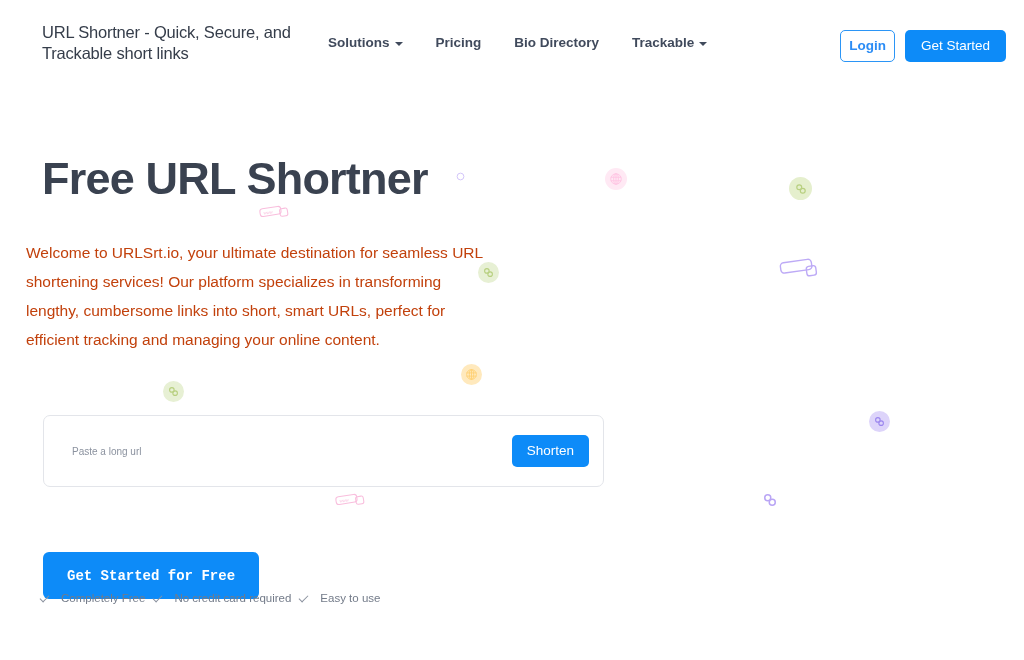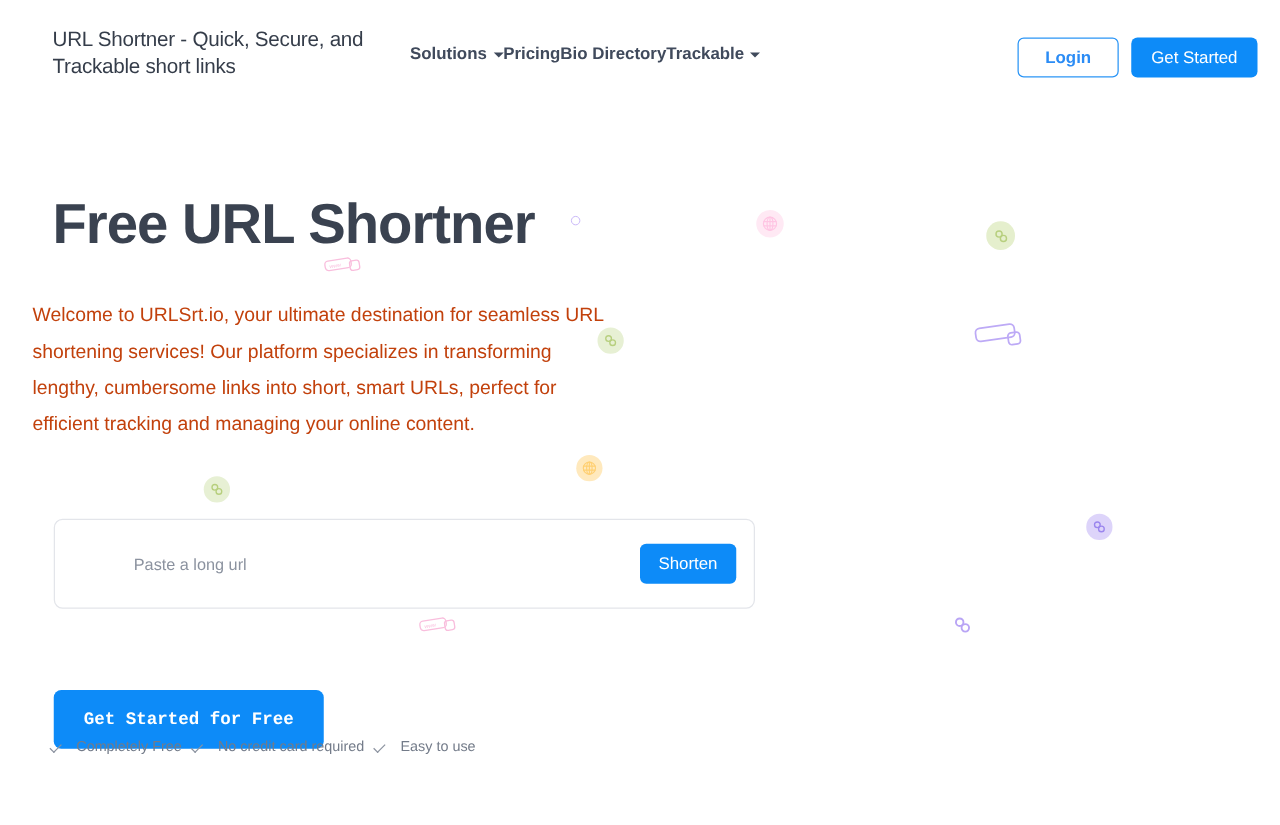--- a/index.html
+++ b/index.html
@@ -32,20 +32,21 @@
     line-height: 21px;
     color: #353d4a;
     letter-spacing: -0.2px;
   }
   .nav {
     position: absolute;
     left: 328px;
     top: 35px;
     display: flex;
     align-items: center;
+    gap: 33px;
   }
   .nav-item {
     font-size: 13.5px;
     font-weight: bold;
     color: #404a5c;
     display: flex;
     align-items: center;
     gap: 5px;
     white-space: nowrap;
     cursor: pointer;
@@ -66,21 +67,21 @@
     align-items: center;
     gap: 10px;
   }
   .btn-login {
     border: 1px solid #2b95f6;
     color: #2b8cf5;
     background: #fff;
     border-radius: 5px;
     font-size: 13.5px;
     font-weight: bold;
-    padding: 8px 21px;
+    padding: 8px 8px;
     cursor: pointer;
     font-family: inherit;
     line-height: 1;
   }
   .btn-getstarted {
     border: none;
     color: #fff;
     background: #0d8bf8;
     border-radius: 5px;
     font-size: 13.5px;
@@ -125,25 +126,24 @@
     border-radius: 7px;
     background: #fff;
     display: flex;
     align-items: center;
     padding: 0 14px 0 28px;
   }
   .url-input {
     flex: 1;
     border: none;
     outline: none;
-    font-size: 13px;
+    font-size: 10px;
     color: #454d5c;
     font-family: inherit;
     background: transparent;
-    margin-left: 35px;
   }
   .url-input::placeholder { color: #8b929f; }
   .btn-shorten {
     background: #0d8bf8;
     color: #fff;
     border: none;
     border-radius: 5px;
     font-size: 13.5px;
     padding: 9px 15px;
     cursor: pointer;

